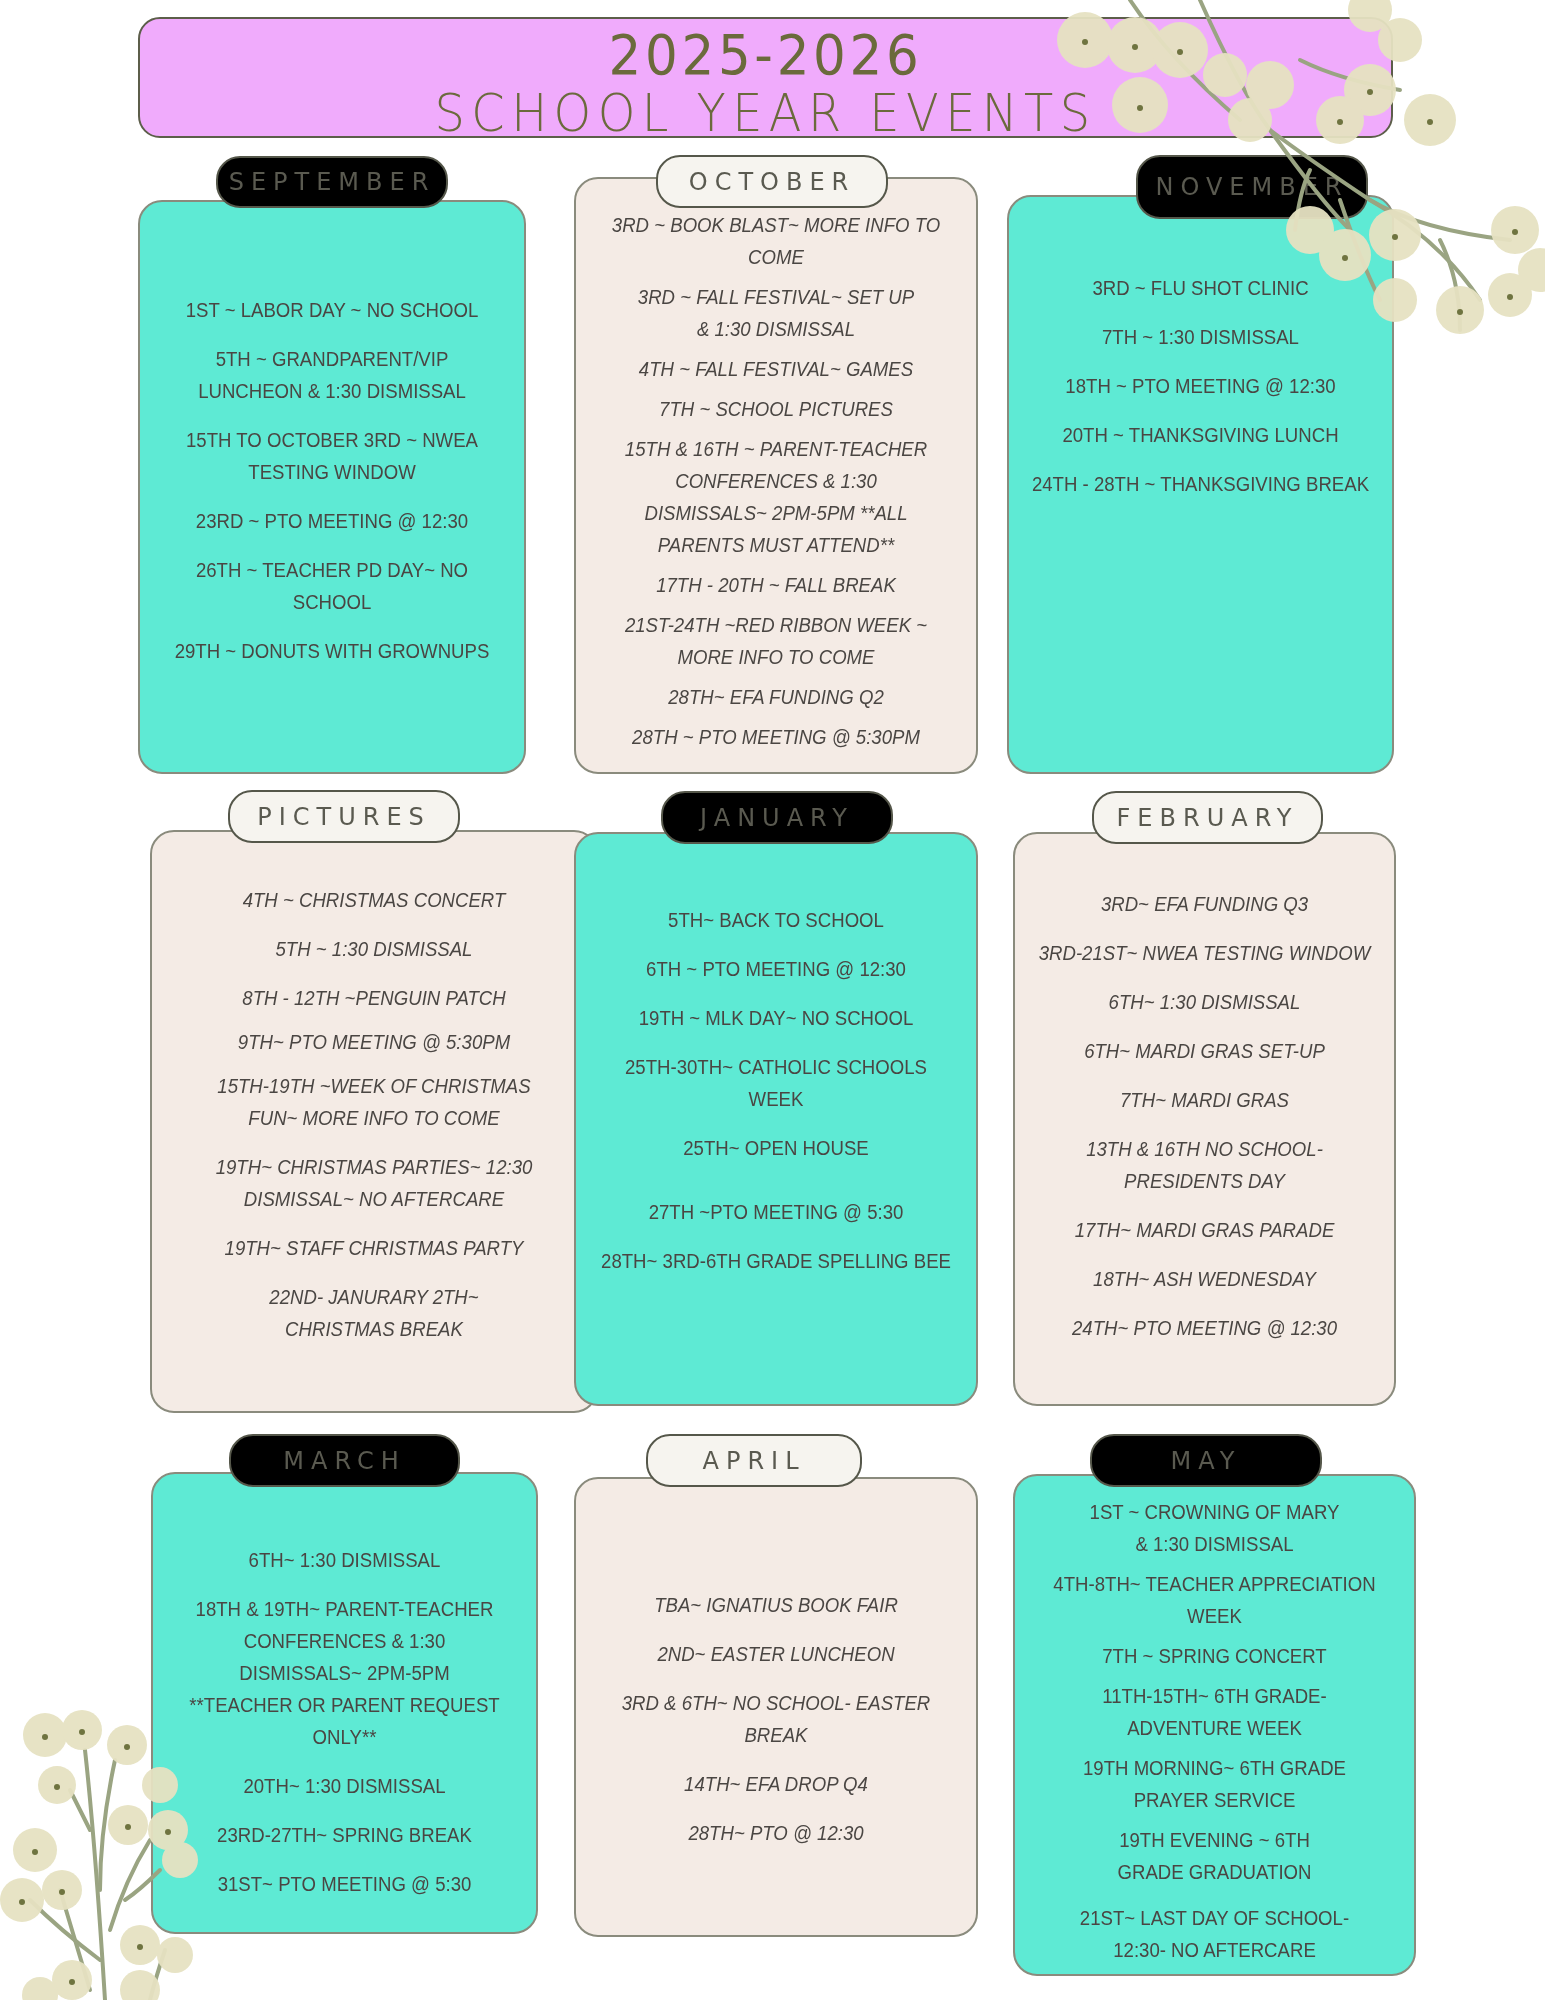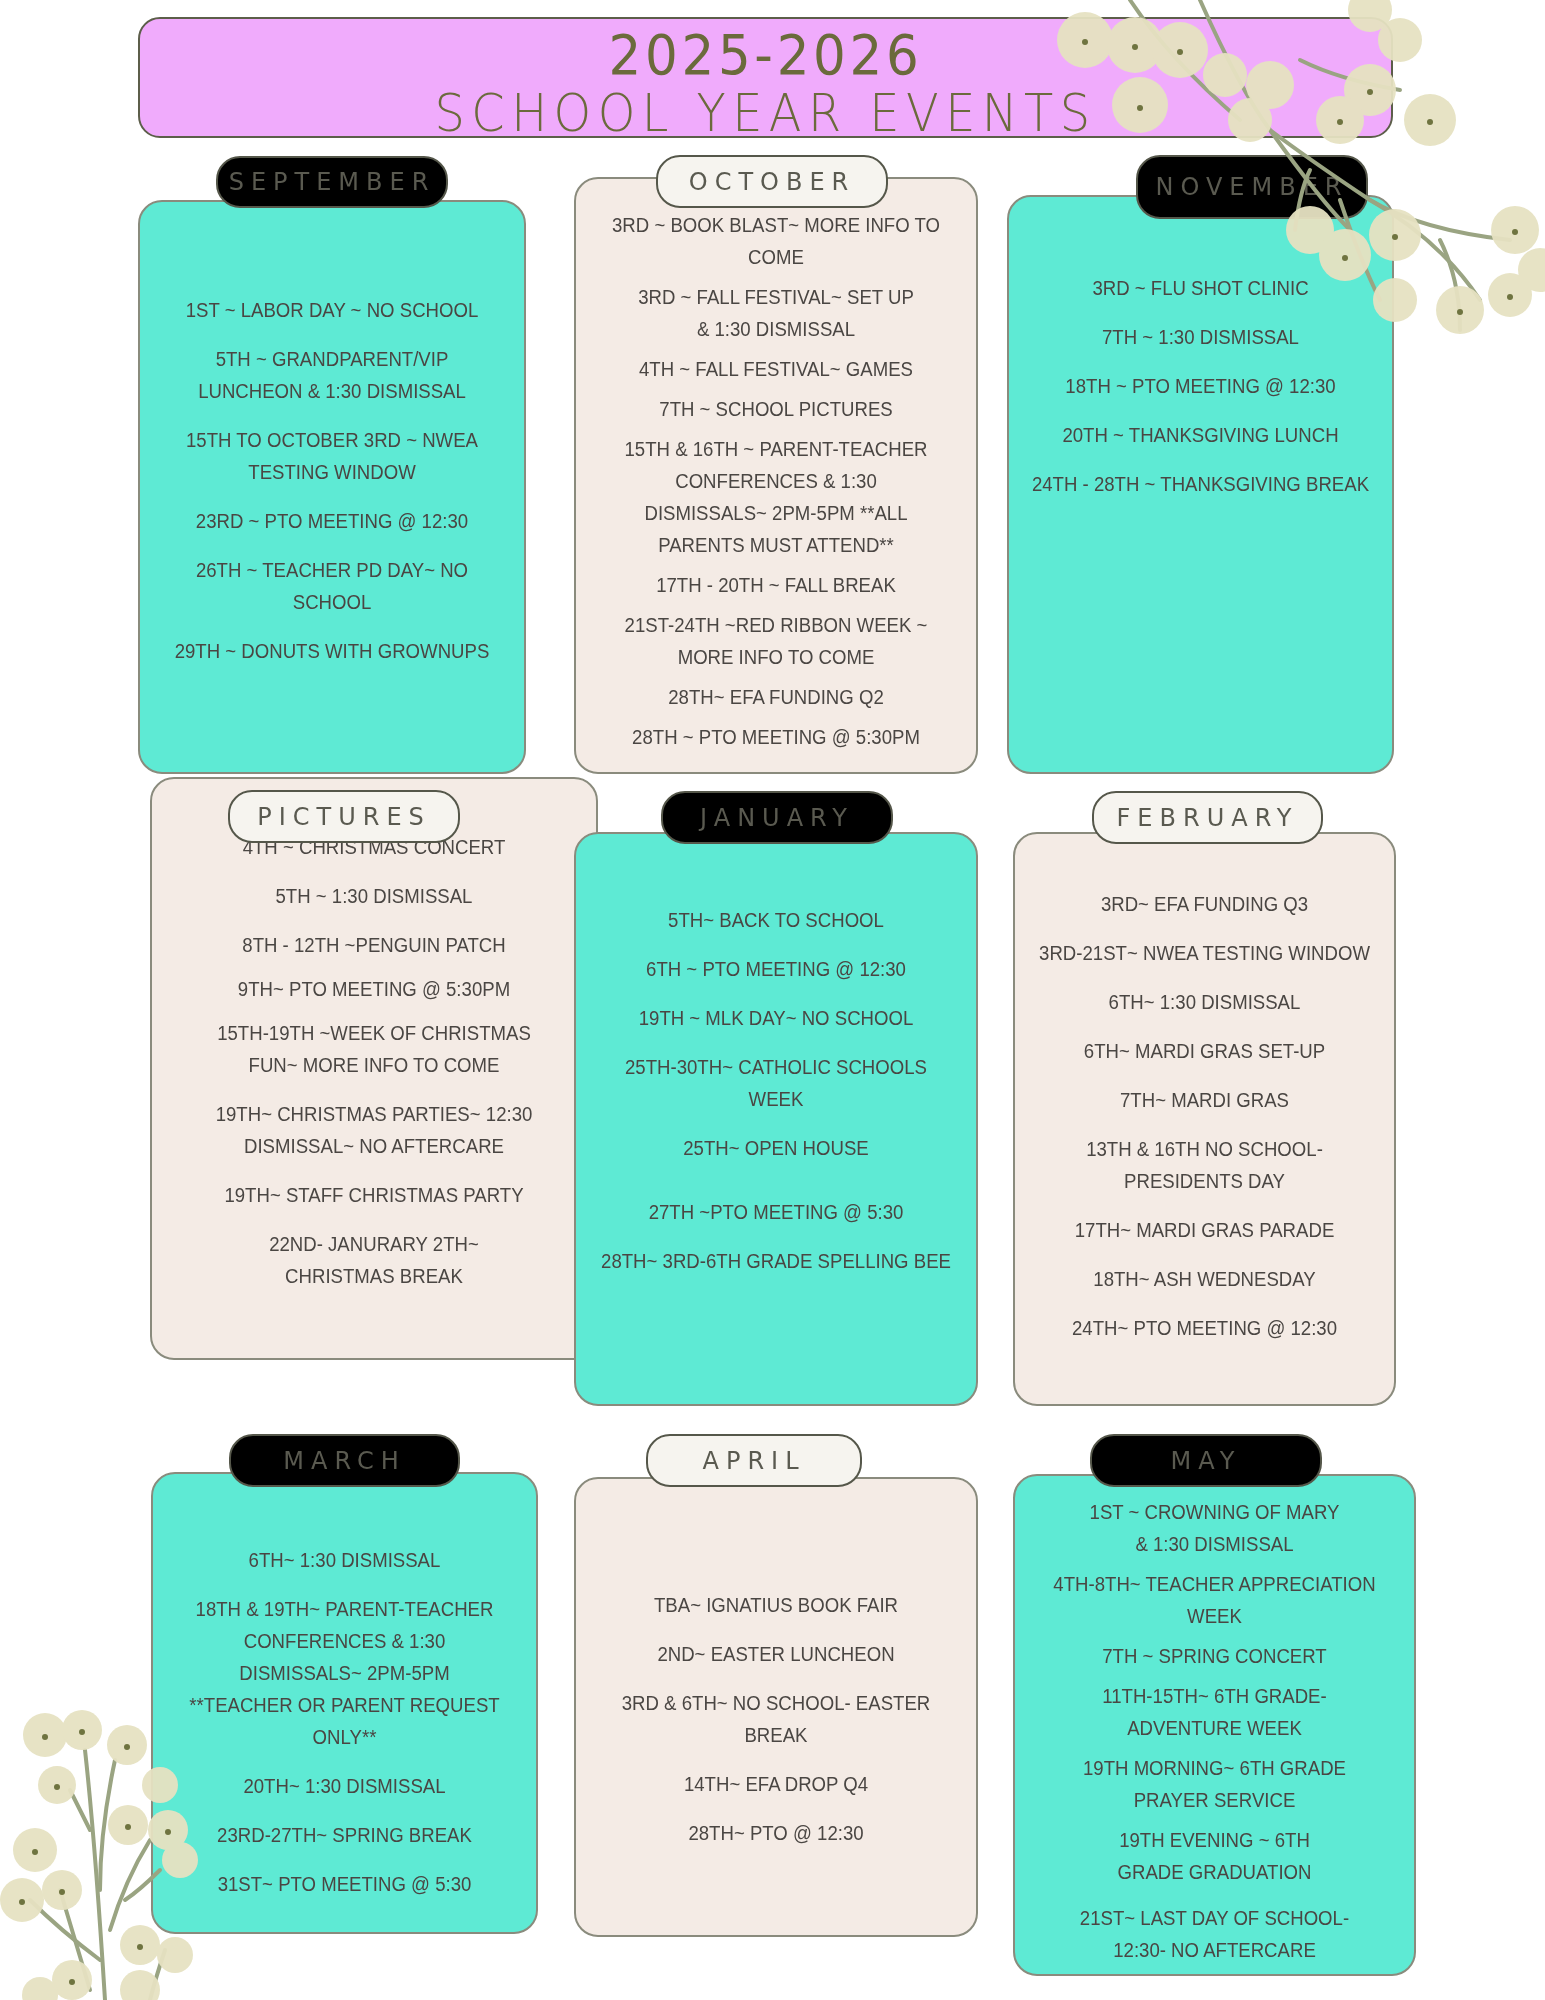--- a/index.html
+++ b/index.html
@@ -14,21 +14,21 @@
     position:absolute; left:0; right:0; text-align:center; color:#6b6a3c;
     font-family:"DejaVu Sans", sans-serif; font-weight:200;
   }
   .title-year { top:3px; font-size:56px; letter-spacing:4px; font-weight:normal; transform:scaleX(0.92); }
   .title-main { top:64px; font-size:52px; letter-spacing:7px; transform:scaleX(0.92); }
   .box {
     position:absolute; border:2px solid #8a8b7d; border-radius:24px; box-sizing:border-box;
     display:flex; flex-direction:column; align-items:center;
   }
   .box.cream { background:#5eead4; }
-  .box.pink  { background:#f4ebe5; }
+  .box.pink  { background:#f4ebe5;font-style:italic; }
   .tab {
     position:absolute; border:2px solid #55574a; border-radius:24px; box-sizing:border-box;
     display:flex; align-items:center; justify-content:center; z-index:2;
     color:#5a5a50; font-size:24px; letter-spacing:7px; font-weight:normal;
     font-family:"DejaVu Sans", sans-serif;
   }
   .tab.beige { background:#000000; }
   .tab.cream { background:#f6f4ef; }
   .events { width:100%; text-align:center; padding:0 10px; box-sizing:border-box; }
   .event {
@@ -77,21 +77,21 @@
   <div class="events">
     <div class="event">3RD ~ FLU SHOT CLINIC</div>
     <div class="event">7TH ~ 1:30 DISMISSAL</div>
     <div class="event">18TH ~ PTO MEETING @ 12:30</div>
     <div class="event">20TH ~ THANKSGIVING LUNCH</div>
     <div class="event">24TH - 28TH ~ THANKSGIVING BREAK</div>
   </div>
 </div>
 <div class="tab beige" style="left:1136px; top:155px; width:232px; height:64px;">NOVEMBER</div>
 
-<div class="box pink" style="left:150px; top:777px; width:448px; height:583px; padding-top:52px;">
+<div class="box pink" style="left:150px; top:830px; width:448px; height:583px; padding-top:52px;">
   <div class="events">
     <div class="event" style="margin-bottom:17px;">4TH ~ CHRISTMAS CONCERT</div>
     <div class="event" style="margin-bottom:17px;">5TH ~ 1:30 DISMISSAL</div>
     <div class="event" style="margin-bottom:12px;">8TH - 12TH ~PENGUIN PATCH</div>
     <div class="event" style="margin-bottom:12px;">9TH~ PTO MEETING @ 5:30PM</div>
     <div class="event" style="margin-bottom:17px; padding:0 20px;">15TH-19TH ~WEEK OF CHRISTMAS FUN~ MORE INFO TO COME</div>
     <div class="event" style="margin-bottom:17px; padding:0 14px;">19TH~ CHRISTMAS PARTIES~ 12:30 DISMISSAL~ NO AFTERCARE</div>
     <div class="event" style="margin-bottom:17px;">19TH~ STAFF CHRISTMAS PARTY</div>
     <div class="event" style="margin-bottom:17px; padding:0 60px;">22ND- JANURARY 2TH~ CHRISTMAS BREAK</div>
   </div>

